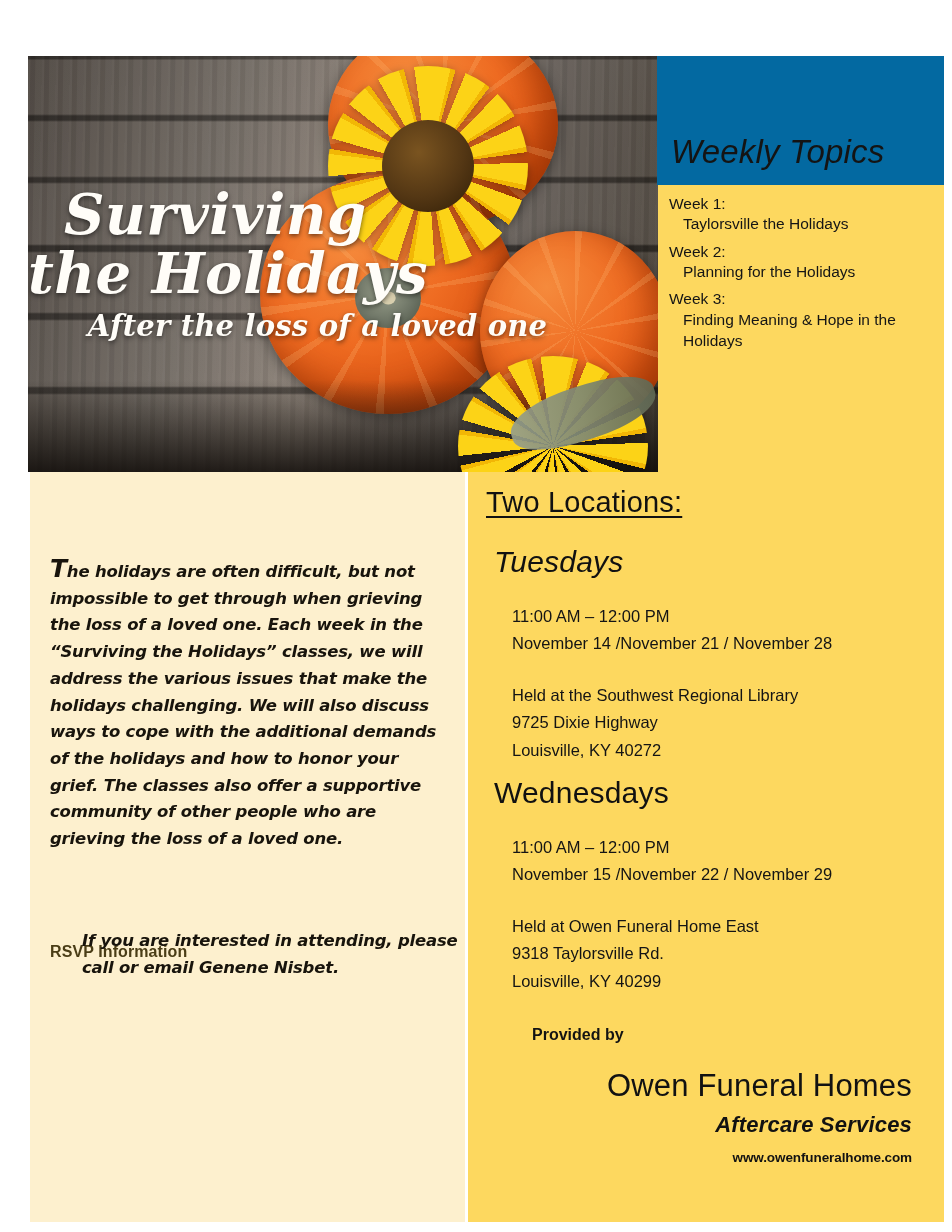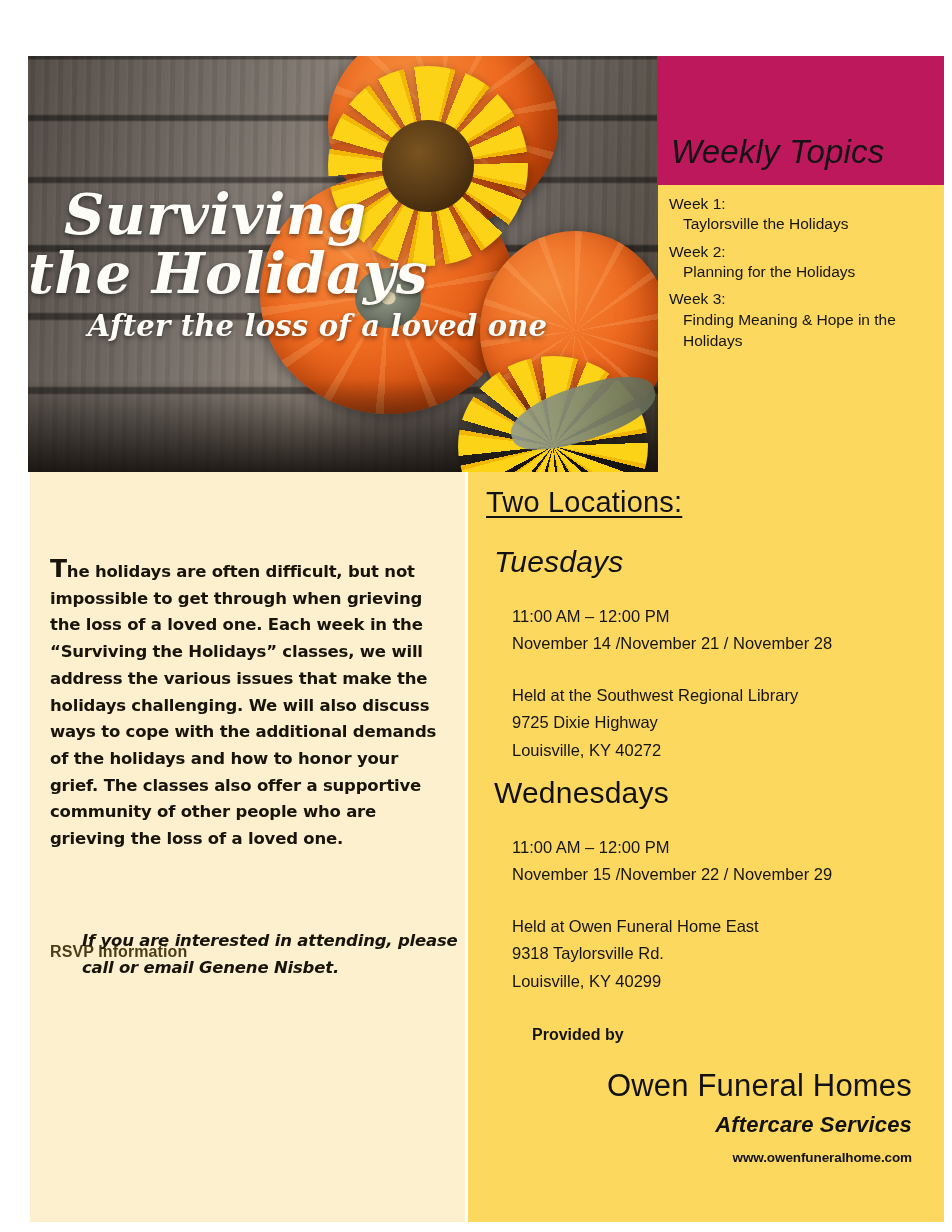--- a/index.html
+++ b/index.html
@@ -163,21 +163,21 @@
     text-align: center;
   }
 
   
   .grey-head {
     position: absolute;
     left: 657px;
     top: 56px;
     width: 287px;
     height: 129px;
-    background: #be185d;
+    background: #0369a1;
   }
   .grey-head-label {
     position: absolute;
     left: 14px;
     bottom: 14px;
     font-size: 33px;
     font-style: italic;
     color: #141414;
     letter-spacing: .2px;
     white-space: nowrap;
@@ -225,20 +225,21 @@
     background: #fdf0ce;
   }
 
   .body-copy {
     position: absolute;
     left: 50px;
     top: 556px;
     width: 390px;
     font-size: 16.5px;
     line-height: 1.62;
+    font-style: italic;
     font-weight: bold;
     color: #18140c;
     font-family: "DejaVu Sans", sans-serif;
     letter-spacing: -.2px;
   }
   .body-copy .dropcap {
     font-size: 25px;
     line-height: 1;
   }
 

